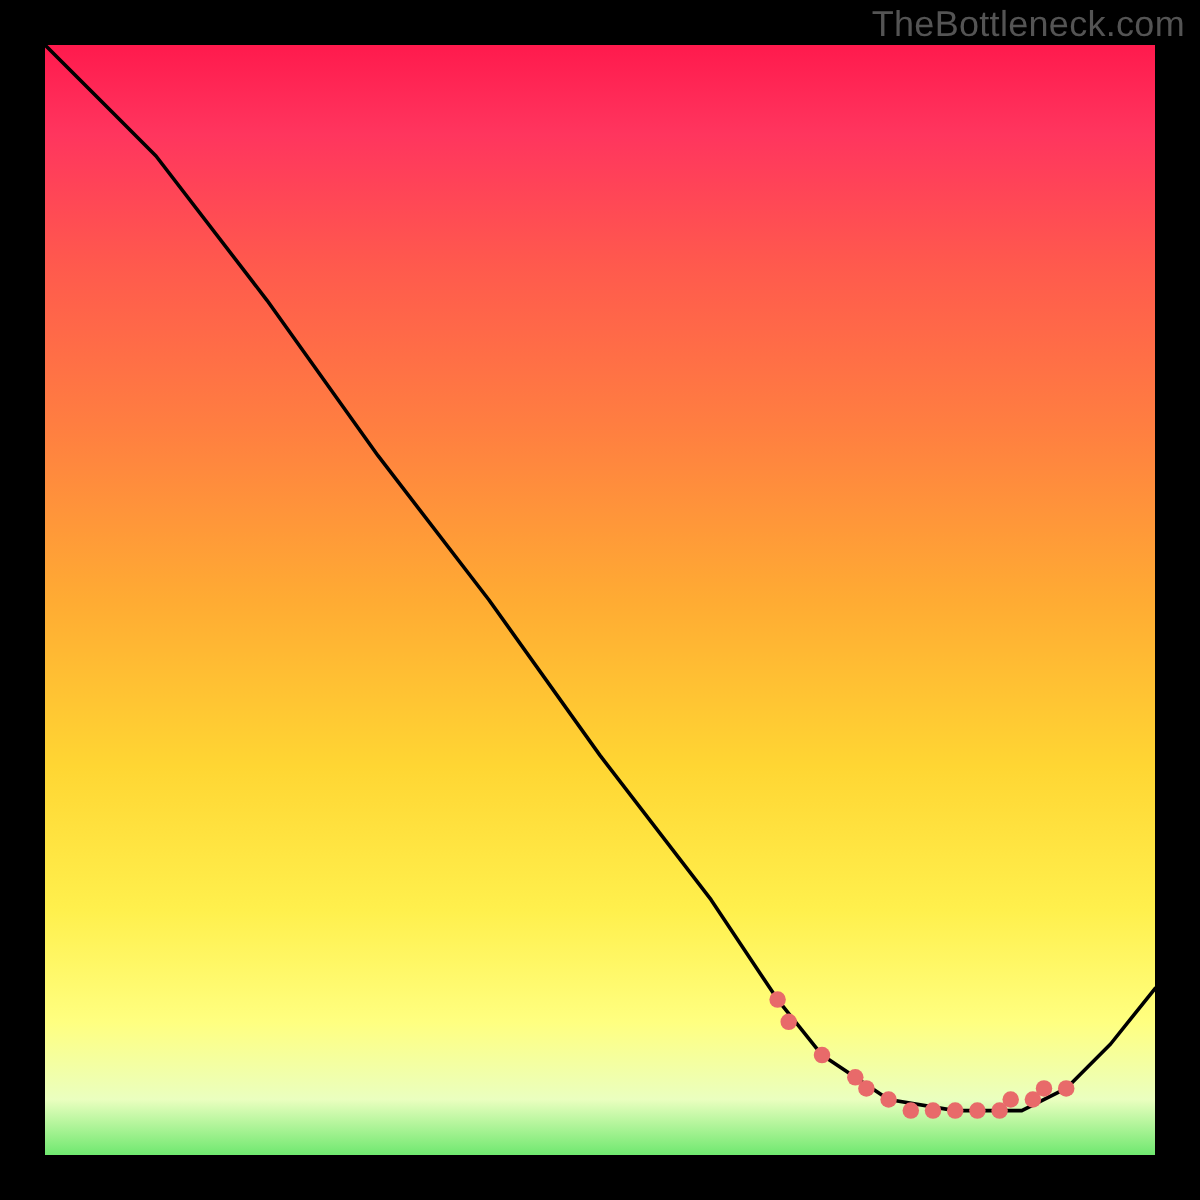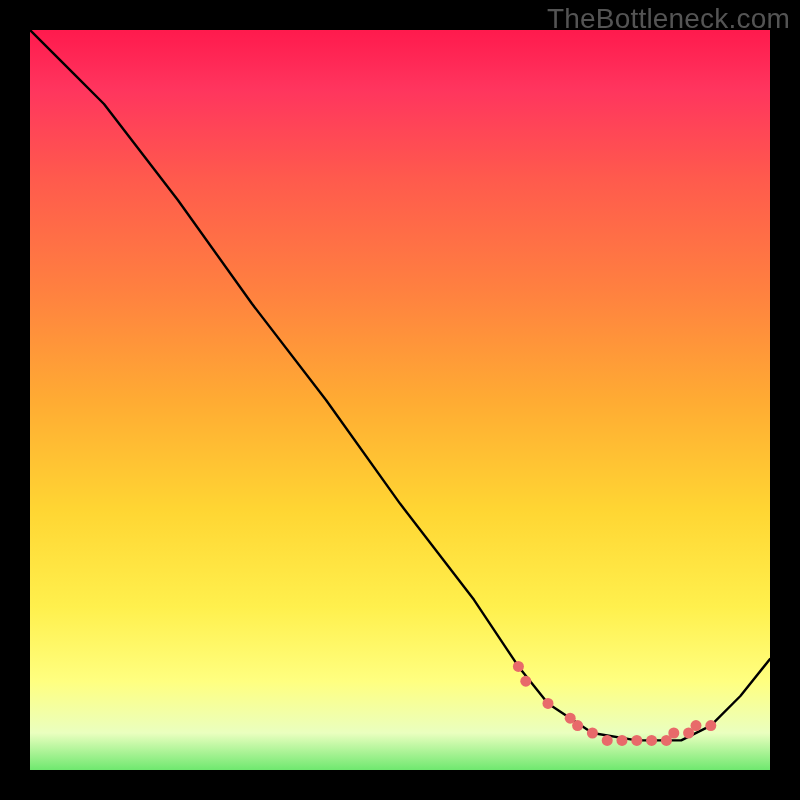--- a/index.html
+++ b/index.html
@@ -35,21 +35,21 @@
       #ffff80 88%,
       #eaffbf 95%,
       #6fe86f 100%
     );
   }
   .watermark {
     position: absolute;
     top: 3px;
     right: 10px;
     color: #545454;
-    font-size: 28px;
+    font-size: 24px;
     font-weight: 500;
     letter-spacing: 0.2px;
   }
   svg.overlay {
     position: absolute;
     left: 0;
     top: 0;
     width: 740px;
     height: 740px;
   }

